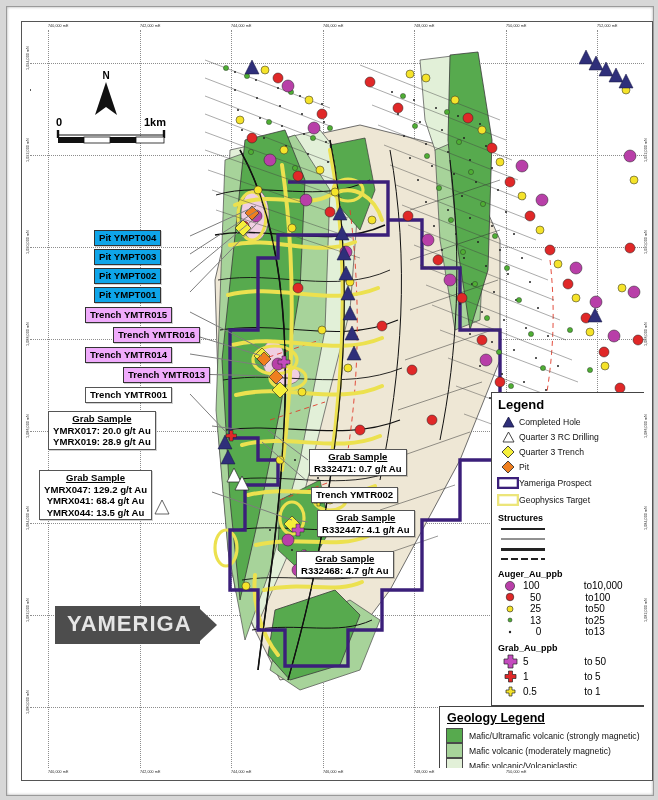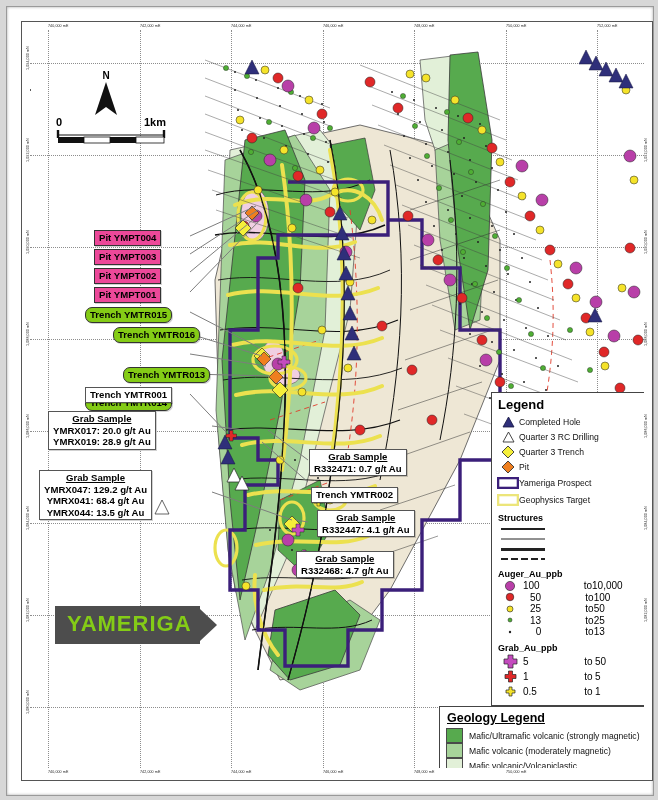--- a/index.html
+++ b/index.html
@@ -8,22 +8,22 @@
   #outerframe{position:absolute;left:6px;top:6px;width:646px;height:788px;background:#ffffff;border:1px solid #9a9a9a;box-shadow:0 0 3px rgba(0,0,0,.35) inset;}
   #mapframe{position:absolute;left:14px;top:14px;width:630px;height:758px;background:#ffffff;border:1px solid #555;}
   #plot{position:absolute;left:8px;top:8px;right:8px;bottom:12px;overflow:hidden;}
   .coordlabel{position:absolute;font-size:3.6px;color:#222;white-space:nowrap;letter-spacing:.1px;}
   .coordlabel.vert{transform-origin:0 0;transform:rotate(-90deg);}
   .gridline-v{position:absolute;top:0;bottom:0;width:0;border-left:1px dotted #8d8d8d;}
   .gridline-h{position:absolute;left:0;right:0;height:0;border-top:1px dotted #8d8d8d;}
   svg.mapsvg{position:absolute;left:0;top:0;}
   
   .callout{position:absolute;border:1px solid #555;background:#fff;font-size:9.6px;font-weight:bold;color:#000;padding:1px 4px;white-space:nowrap;line-height:11.5px;text-align:center;box-shadow:1px 1px 0 rgba(0,0,0,.18);}
-  .callout.pit{background:#ec4899;border-color:#333;}
-  .callout.trench{background:#84cc16;border-color:#333;border-radius:7px;}
+  .callout.pit{background:#0ea5e9;border-color:#333;}
+  .callout.trench{background:#f0abfc;border-color:#333;}
   .callout.plain{background:#fff;}
   .callout .hd{text-decoration:underline;display:block;}
   
   #legend{position:absolute;left:461px;top:362px;width:164px;background:#fff;border:1px solid #444;padding:4px 5px 6px 5px;}
   #legend .ltitle{font-size:13px;font-weight:bold;margin:0 0 2px 1px;}
   .lrow{display:flex;align-items:center;height:15px;}
   .lsym{width:22px;display:flex;justify-content:center;align-items:center;flex:none;}
   .ltxt{font-size:8.6px;color:#111;}
   .lsub{font-size:9px;font-weight:bold;margin:5px 0 1px 1px;}
   .structline{height:10px;display:flex;align-items:center;padding-left:4px;}
@@ -35,21 +35,21 @@
   .vn2{width:16px;text-align:center;padding-left:44px;}
   .vn3{width:36px;}
   
   #geolegend{position:absolute;left:409px;top:676px;width:228px;background:#fff;border:1px solid #444;padding:4px 6px 5px 6px;}
   #geolegend .gtitle{font-size:12.5px;font-weight:bold;text-decoration:underline;margin:0 0 3px 1px;}
   .growrow{display:flex;align-items:center;height:15px;}
   .gsw{width:15px;height:13px;border:1px solid #4a4a4a;margin-right:6px;flex:none;}
   .gtxt{font-size:8.6px;color:#111;}
   
   #banner{position:absolute;left:25px;top:578px;height:33px;display:flex;align-items:center;}
-  #banner .bbody{background:#4d4d4d;color:#84cc16;font-size:22px;font-weight:bold;letter-spacing:1px;padding:2px 8px 3px 12px;height:100%;display:flex;align-items:center;}
+  #banner .bbody{background:#4d4d4d;color:#e5e5e5;font-size:22px;font-weight:bold;letter-spacing:1px;padding:2px 8px 3px 12px;height:100%;display:flex;align-items:center;}
   #banner .barrow{width:0;height:0;border-top:16.5px solid transparent;border-bottom:16.5px solid transparent;border-left:17px solid #4d4d4d;}
   
   #north{position:absolute;left:56px;top:40px;width:40px;text-align:center;}
   #north .nlbl{font-size:10px;font-weight:bold;}
   #scalebar{position:absolute;left:26px;top:86px;width:110px;}
   #scalebar .snums{position:relative;height:13px;font-size:11px;font-weight:bold;}
   #scalebar .s0{position:absolute;left:0;top:0;}
   #scalebar .s1{position:absolute;right:0;top:0;}
 </style>
 </head>
@@ -559,21 +559,21 @@
         </g>
         </g>
       </svg>
 
       <div class="callout pit" style="left:64px;top:200px;">Pit YMPT004</div>
       <div class="callout pit" style="left:64px;top:219px;">Pit YMPT003</div>
       <div class="callout pit" style="left:64px;top:238px;">Pit YMPT002</div>
       <div class="callout pit" style="left:64px;top:257px;">Pit YMPT001</div>
       <div class="callout trench" style="left:55px;top:277px;">Trench YMTR015</div>
       <div class="callout trench" style="left:55px;top:297px;margin-left:28px;">Trench YMTR016</div>
-      <div class="callout trench" style="left:55px;top:317px;margin-top:48px;">Trench YMTR014</div>
+      <div class="callout trench" style="left:55px;top:317px;">Trench YMTR014</div>
       <div class="callout trench" style="left:55px;top:337px;margin-left:38px;">Trench YMTR013</div>
       <div class="callout plain" style="left:55px;top:357px;">Trench YMTR001</div>
 
       <div class="callout plain" style="left:18px;top:381px;">
         <span class="hd">Grab Sample</span>
         <span>YMRX017: 20.0 g/t Au</span><br>
         <span>YMRX019: 28.9 g/t Au</span>
       </div>
 
       <div class="callout plain" style="left:9px;top:440px;">

